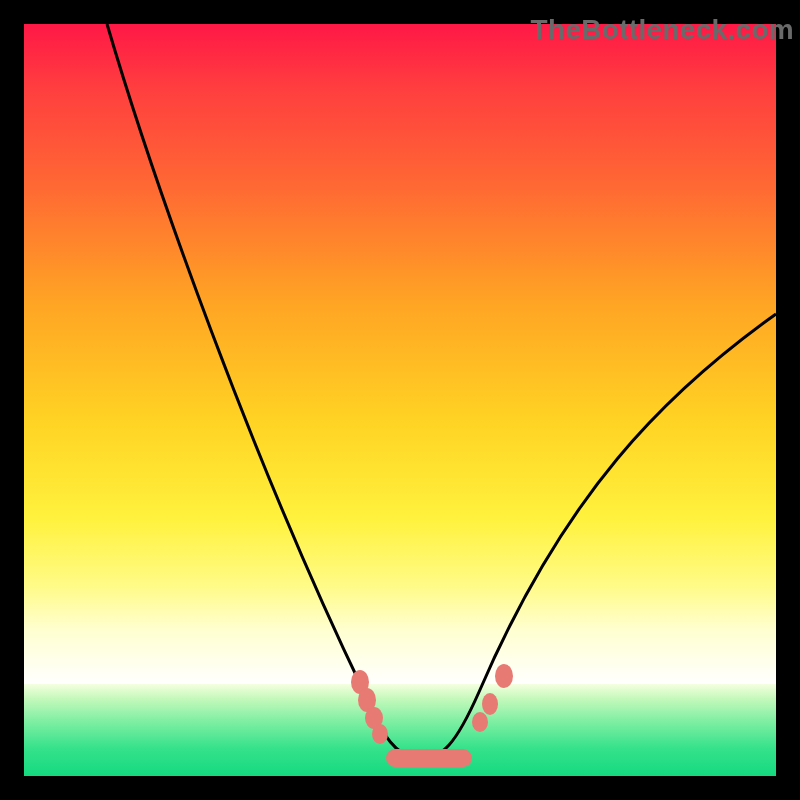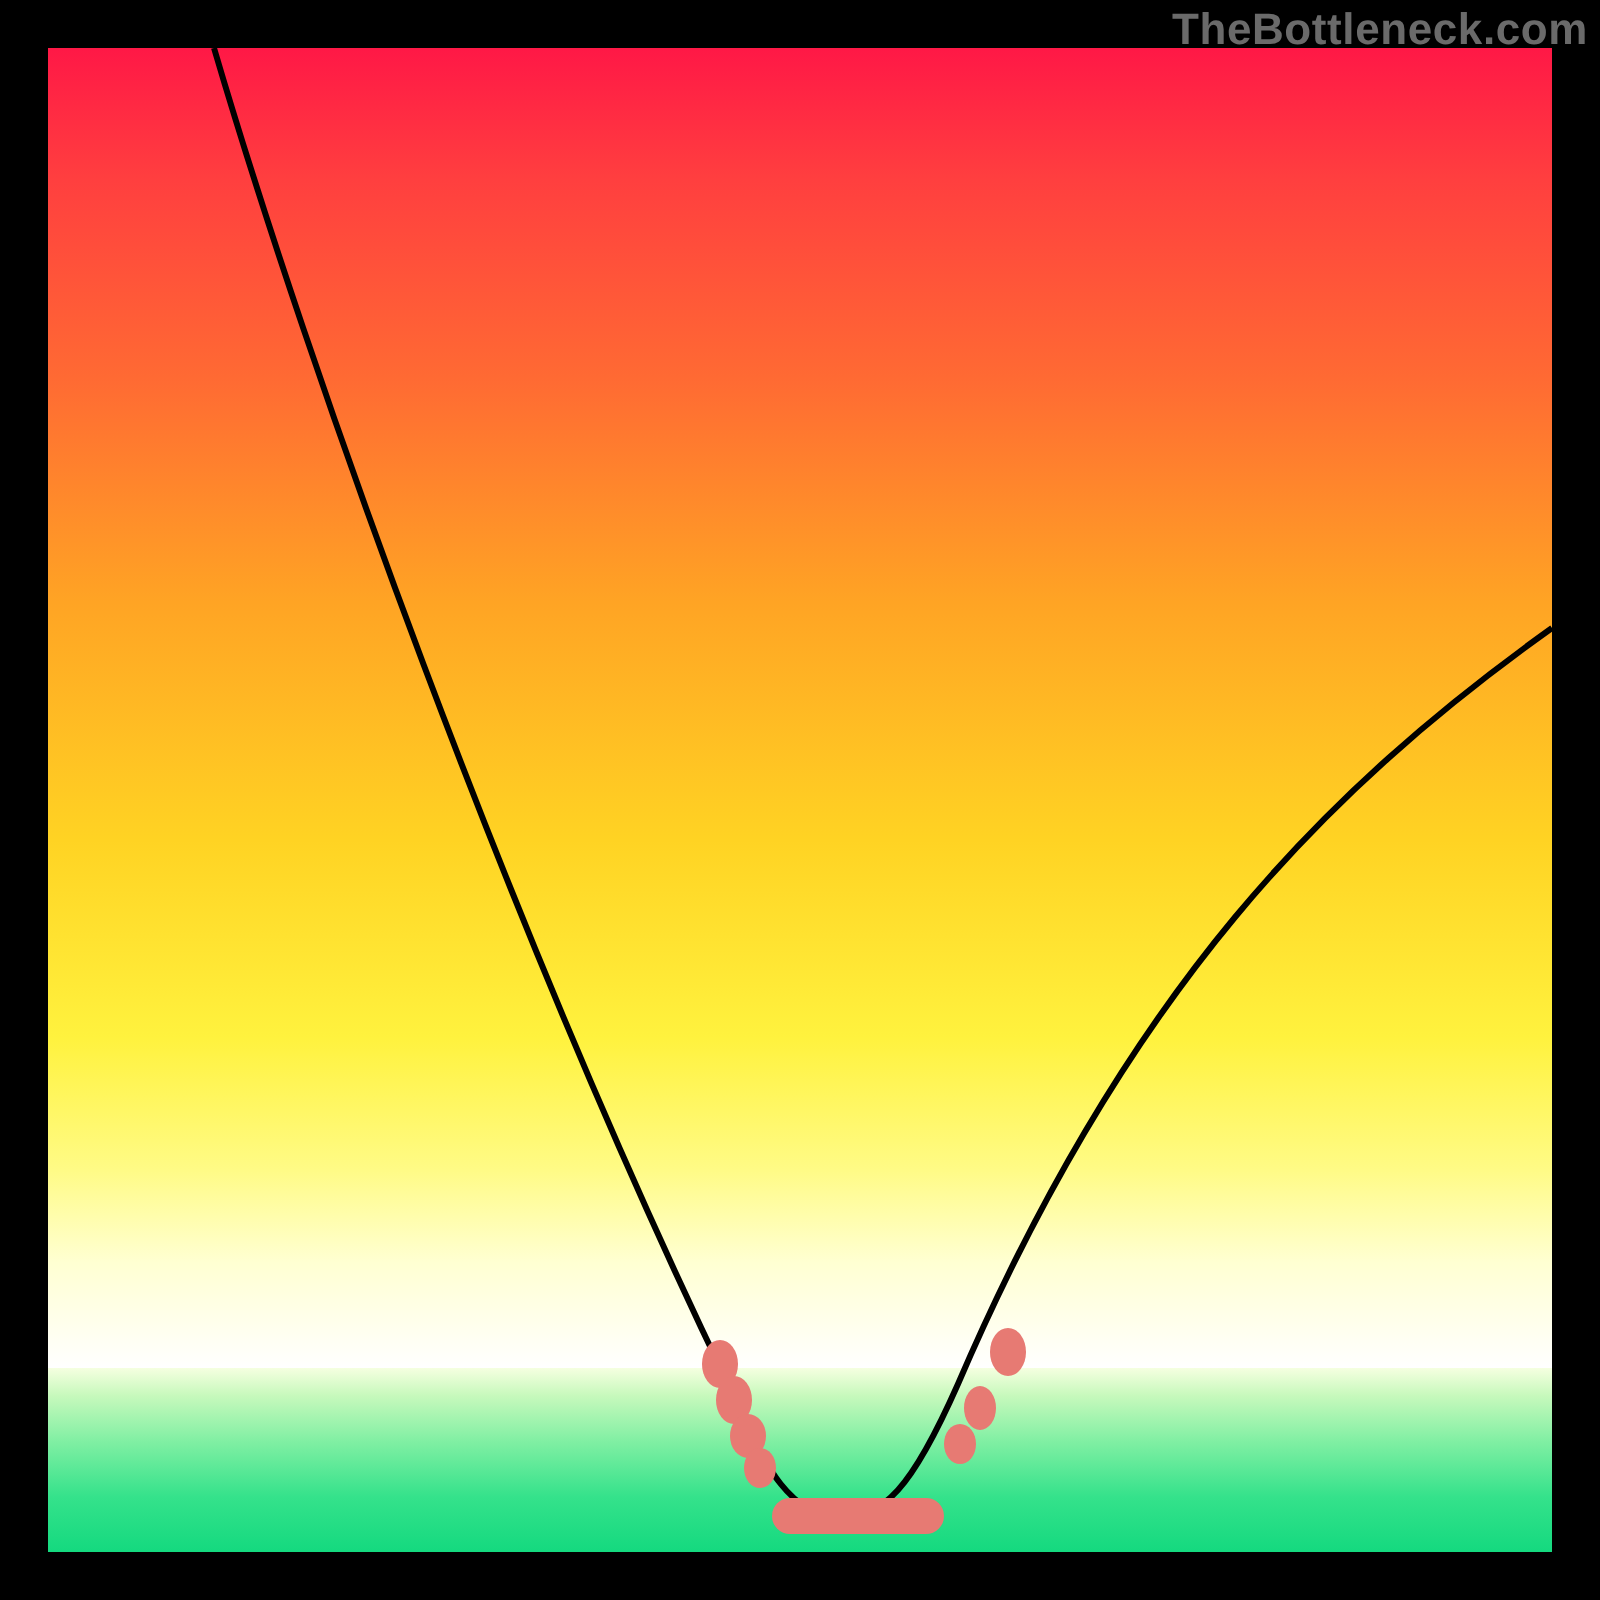--- a/index.html
+++ b/index.html
@@ -46,23 +46,23 @@
       #f5ffe0 0%,
       #c7f9bc 15%,
       #80efa3 40%,
       #35e28b 70%,
       #14d97f 100%
     );
   }
   .watermark {
     position: absolute;
     right: 6px;
-    top: 2px;
+    top: 14px;
     font-family: Arial, Helvetica, sans-serif;
-    font-size: 22px;
+    font-size: 28px;
     font-weight: 600;
     color: #6a6a6a;
     letter-spacing: 0.3px;
   }
   svg.curve {
     position: absolute;
     left: 24px;
     top: 24px;
     width: 752px;
     height: 752px;

